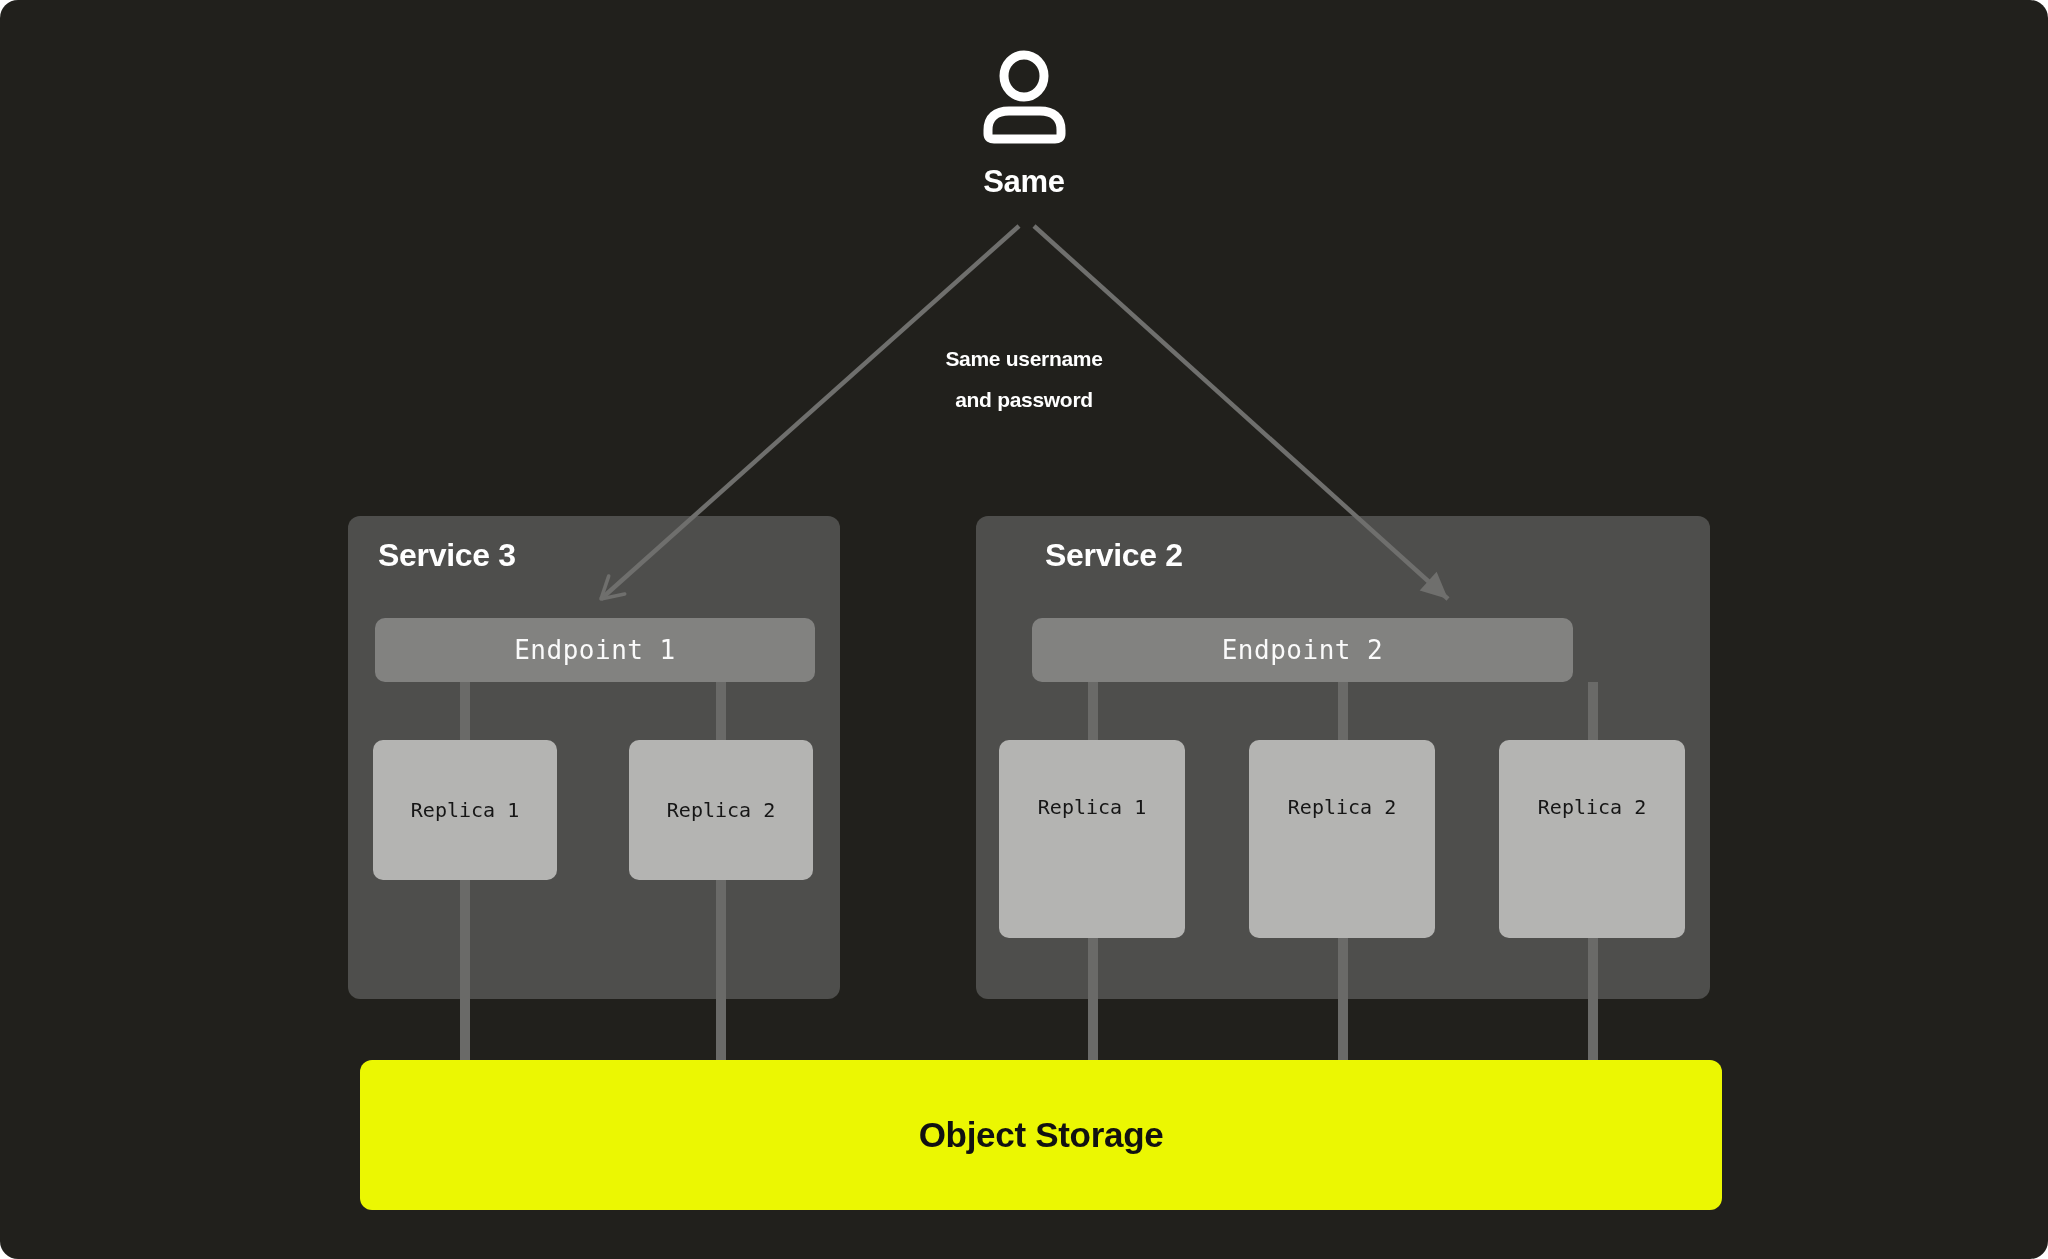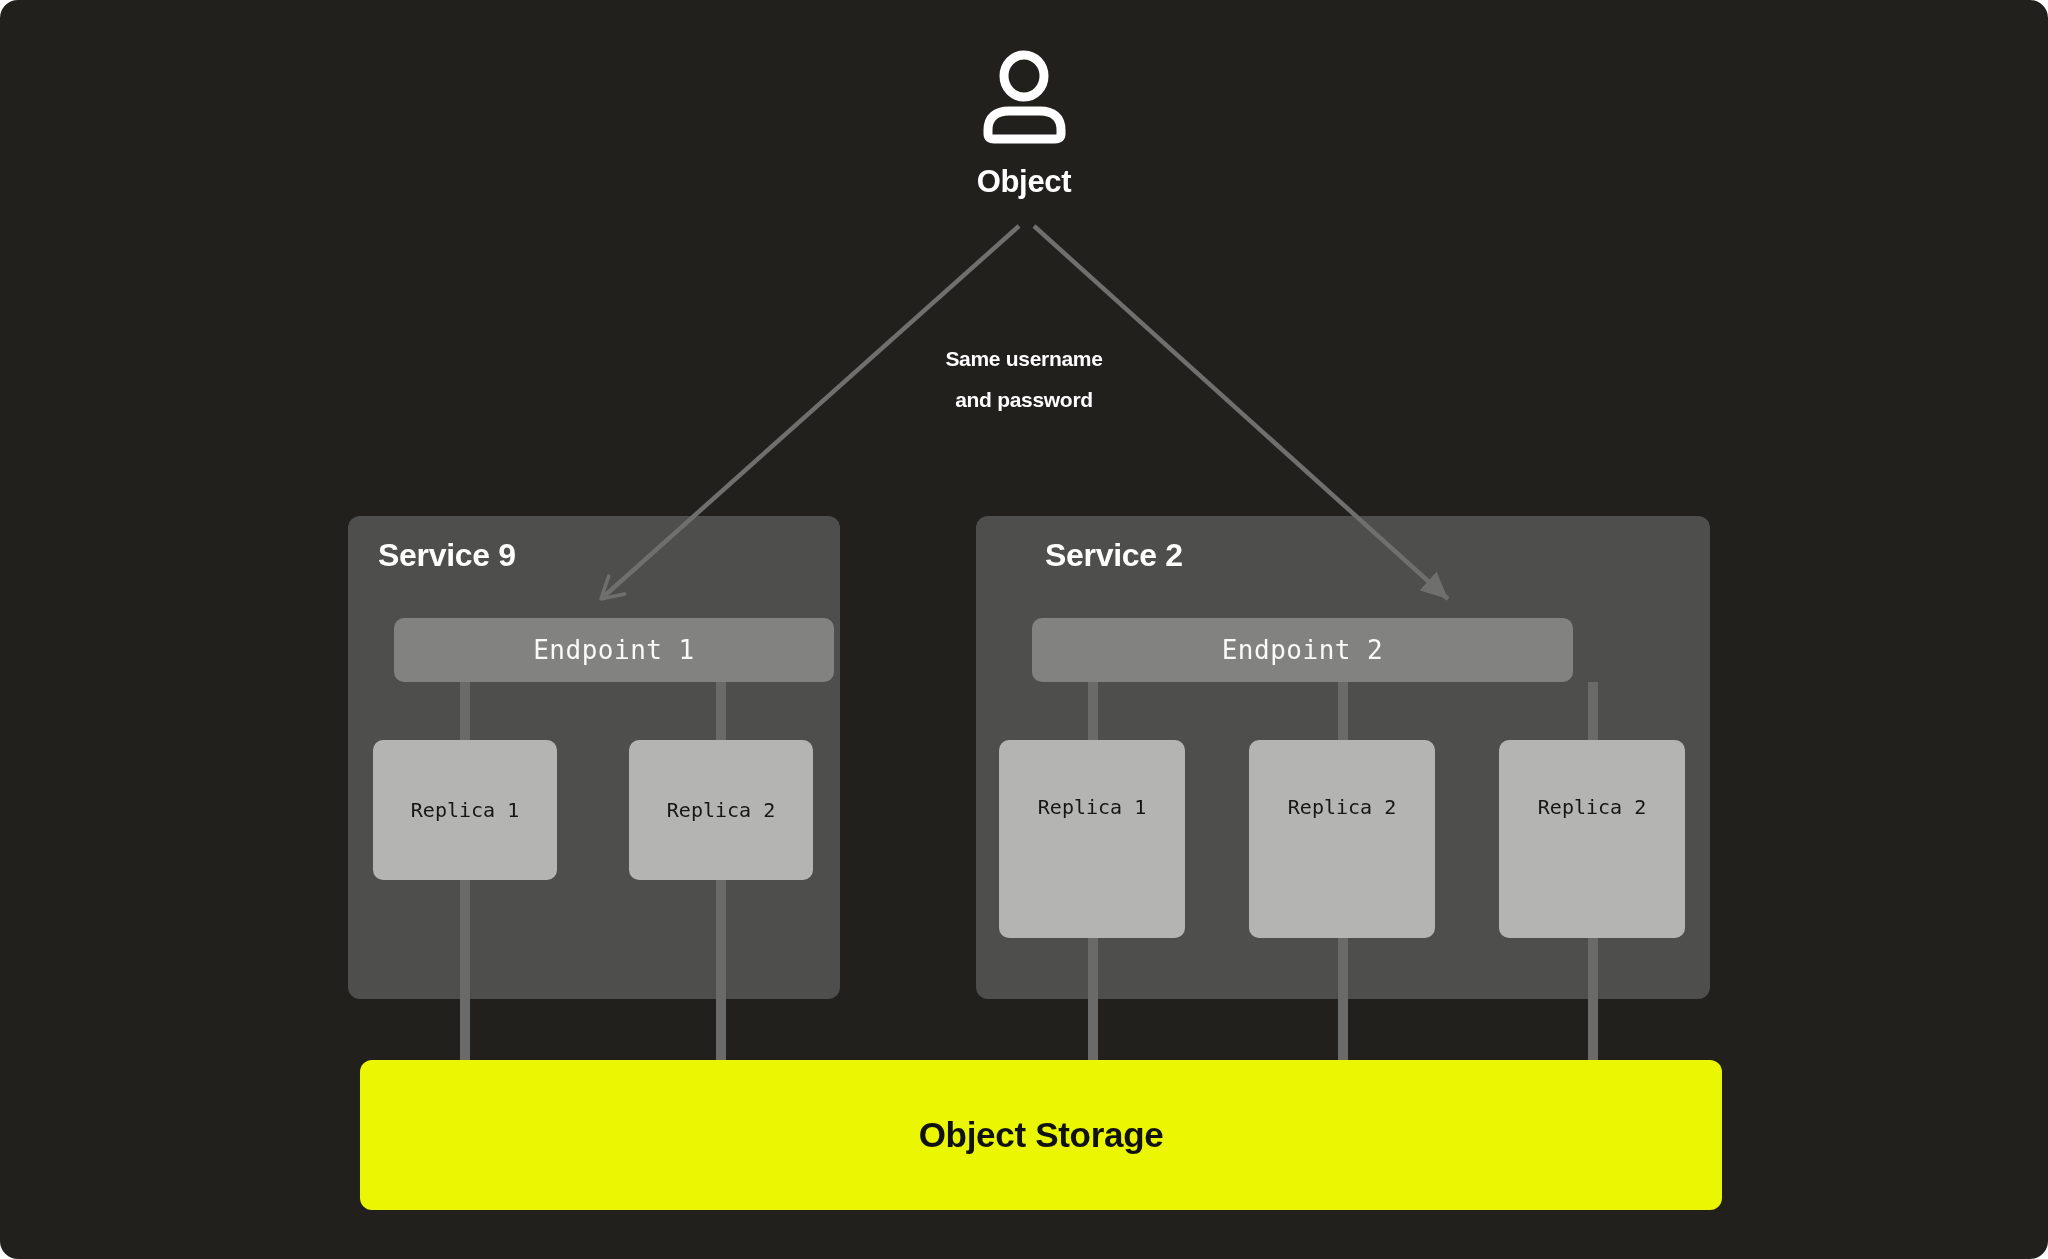--- a/index.html
+++ b/index.html
@@ -46,21 +46,21 @@
   
   .endpoint {
     position: absolute; top: 618px; height: 64px; z-index: 3;
     background: var(--endpoint, #828280);
     border-radius: 10px;
     display: flex; align-items: center; justify-content: center;
     color: #fafafa;
     font-family: "DejaVu Sans Mono", monospace;
     font-size: 26px; letter-spacing: 0.5px;
   }
-  .endpoint-1 { left: 394px; width: 440px; }
+  .endpoint-1 { left: 375px; width: 440px; }
   .endpoint-2 { left: 1032px; width: 541px; }
   
   .connector {
     position: absolute; top: 682px; height: 378px; width: 10px; z-index: 2;
     background: var(--connector, #6a6a68);
   }
   .c1 { left: 460px; } .c2 { left: 716px; }
   .c3 { left: 1088px; } .c4 { left: 1338px; } .c5 { left: 1588px; }
   
   .replica {
@@ -93,21 +93,21 @@
 <body>
 
 <div class="canvas">
 
   <div class="user-group">
     <svg class="user-icon-svg" width="90" height="108" viewBox="0 0 90 108">
       <ellipse cx="45" cy="34" rx="20" ry="21" fill="none" stroke="#ffffff" stroke-width="9"></ellipse>
       <path d="M9 92 L9 88 C9 75 17 69 30 69 L61 69 C74 69 82 75 82 88 L82 92
                C82 95.5 79.5 97 76 97 L15 97 C11.5 97 9 95.5 9 92 Z" fill="none" stroke="#ffffff" stroke-width="9" stroke-linejoin="round"></path>
     </svg>
-    <div class="user-label">Object</div>
+    <div class="user-label">Same</div>
   </div>
 
   <svg class="arrows" width="2048" height="1259" viewBox="0 0 2048 1259">
     <defs>
       <marker id="chev" viewBox="0 0 12 12" refX="10" refY="6" markerWidth="8" markerHeight="8" orient="auto">
         <path d="M3 2 L10 6 L3 10" fill="none" stroke="#6f6f6d" stroke-width="1.2" stroke-linecap="round" stroke-linejoin="round"></path>
       </marker>
       <marker id="tri" viewBox="0 0 12 12" refX="11" refY="6" markerWidth="7.5" markerHeight="7.5" orient="auto">
         <path d="M1.5 1.5 L11 6 L1.5 10.5 Z" fill="#6f6f6d"></path>
       </marker>
@@ -121,21 +121,21 @@
     <div>and password</div>
   </div>
 
   <div class="connector c1"></div>
   <div class="connector c2"></div>
   <div class="connector c3"></div>
   <div class="connector c4"></div>
   <div class="connector c5"></div>
 
   <div class="panel panel-1"></div>
-  <div class="panel-title panel-title-1">Service 9</div>
+  <div class="panel-title panel-title-1">Service 3</div>
   <div class="endpoint endpoint-1">Endpoint 1</div>
   <div class="replica replica-short s1r1">Replica 1</div>
   <div class="replica replica-short s1r2">Replica 2</div>
 
   <div class="panel panel-2"></div>
   <div class="panel-title panel-title-2">Service 2</div>
   <div class="endpoint endpoint-2">Endpoint 2</div>
   <div class="replica replica-tall s2r1">Replica 1</div>
   <div class="replica replica-tall s2r2">Replica 2</div>
   <div class="replica replica-tall s2r3">Replica 2</div>

